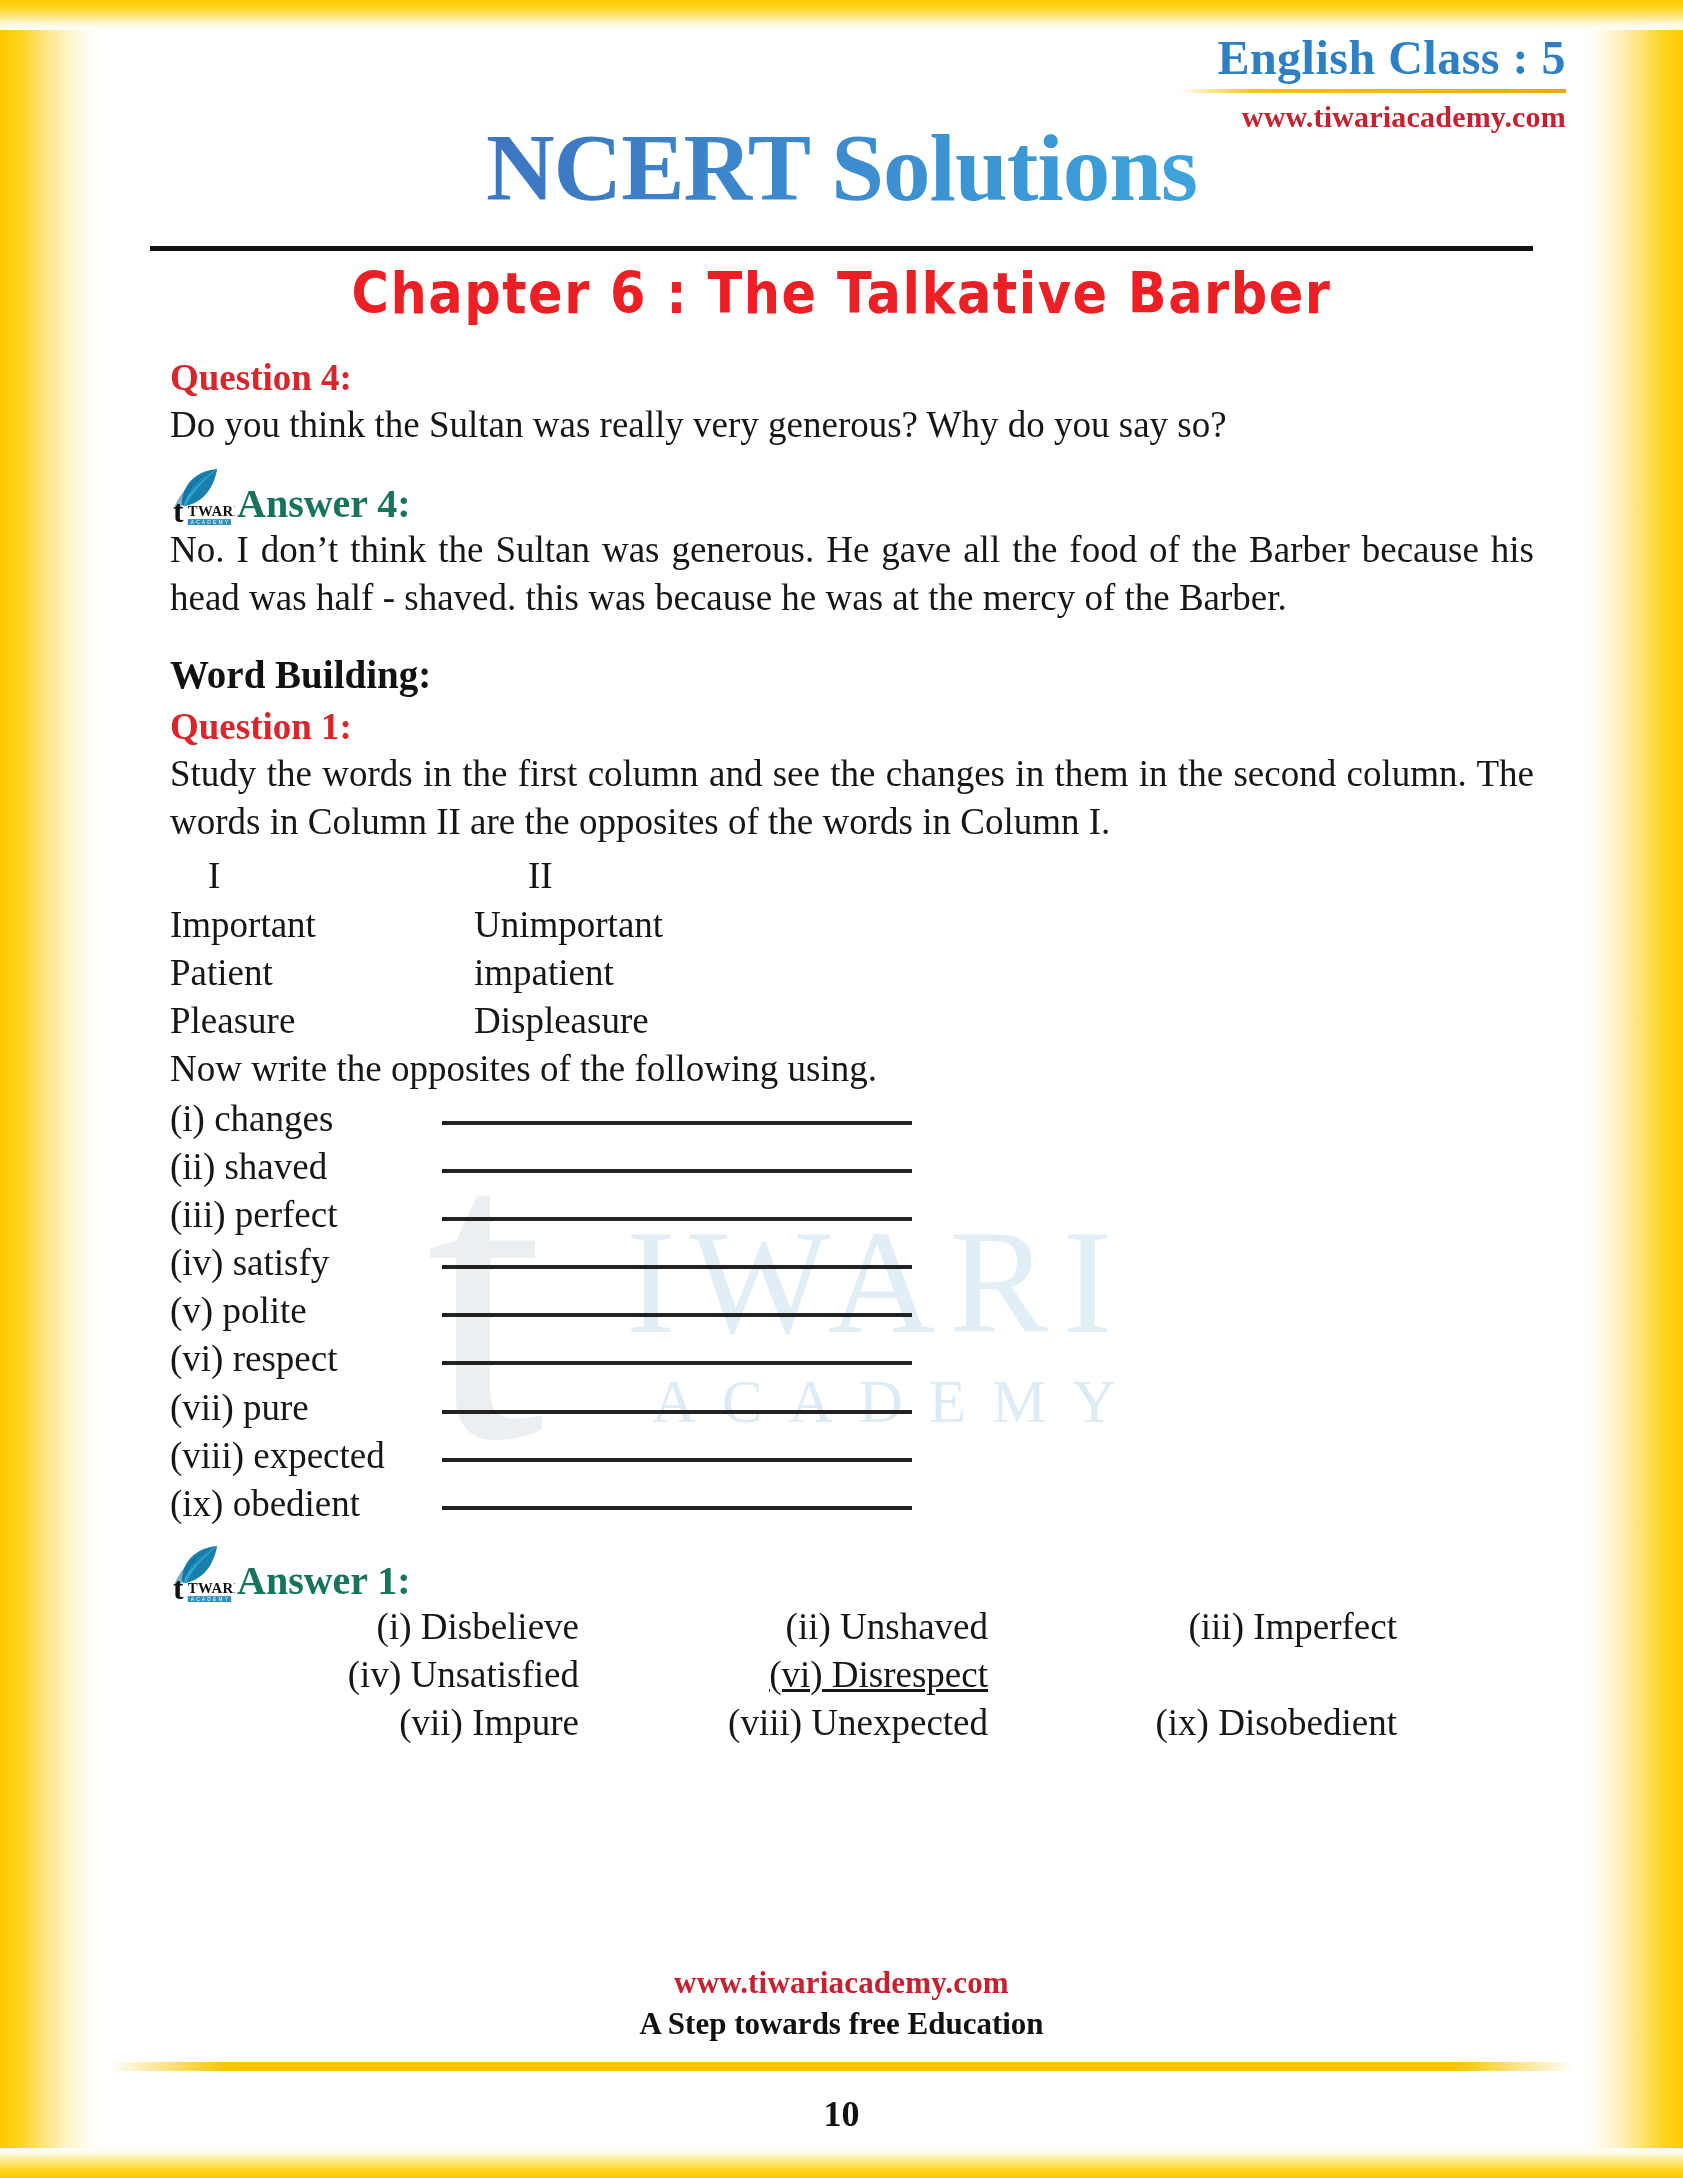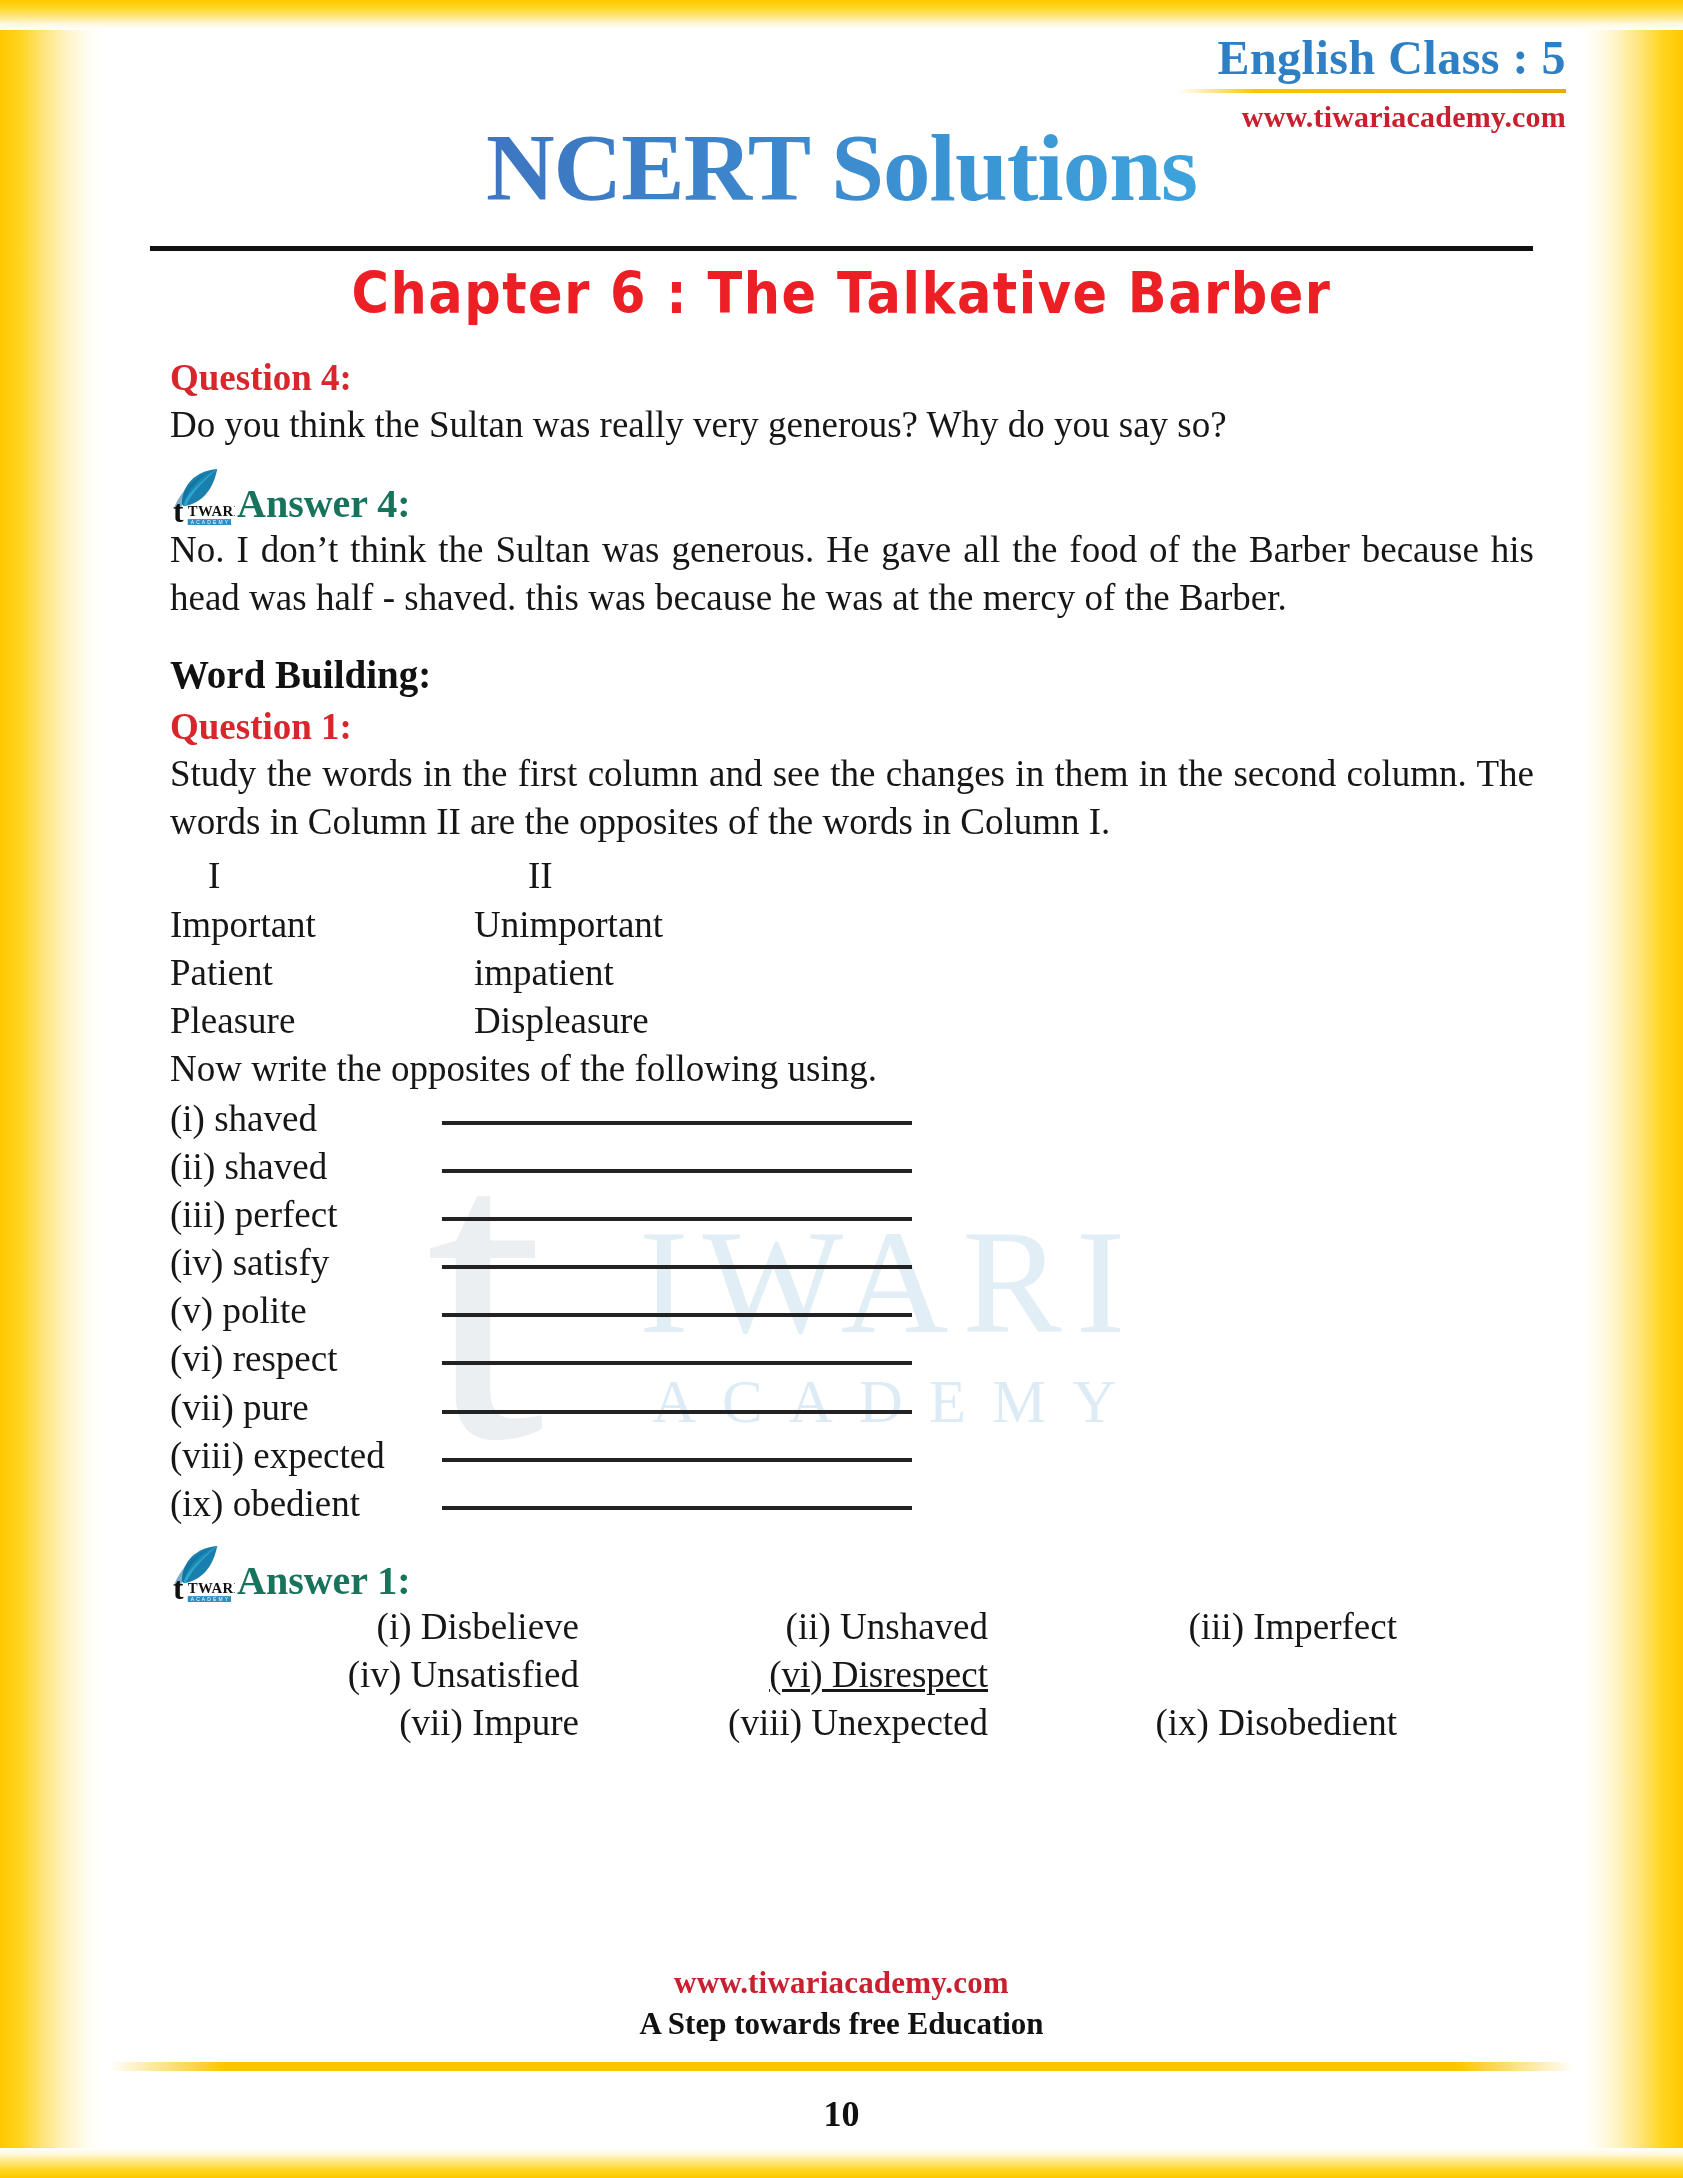--- a/index.html
+++ b/index.html
@@ -30,21 +30,21 @@
     width:772px; height:426px; z-index:0; pointer-events:none;
     user-select:none;
   }
   .wm-t {
     position:absolute; left:0; top:-40px;
     font-family:"Liberation Serif", serif;
     font-size:426px; line-height:1; font-weight:400;
     color:#ebeff1;
   }
   .wm-iwari {
-    position:absolute; left:213px; top:77px;
+    position:absolute; left:200px; top:77px;
     font-family:"Liberation Serif", serif;
     font-size:149px; letter-spacing:14px; font-weight:400;
     color:#e2eef6;
   }
   .wm-academy {
     position:absolute; left:226px; top:248px;
     font-family:"Liberation Serif", serif;
     font-size:61px; letter-spacing:26px; font-weight:400;
     color:#dcebf5;
   }
@@ -236,21 +236,21 @@
       <div class="wrow">
         <div class="wcol1">Pleasure</div>
         <div class="wcol2">Displeasure</div>
       </div>
     </div>
 
     <div class="para nojust">Now write the opposites of the following using.</div>
 
     <div class="blanks">
       <div class="brow">
-        <div class="blabel">(i) shaved</div>
+        <div class="blabel">(i) changes</div>
         <div class="bline"></div>
       </div>
       <div class="brow">
         <div class="blabel">(ii) shaved</div>
         <div class="bline"></div>
       </div>
       <div class="brow">
         <div class="blabel">(iii) perfect</div>
         <div class="bline"></div>
       </div>

